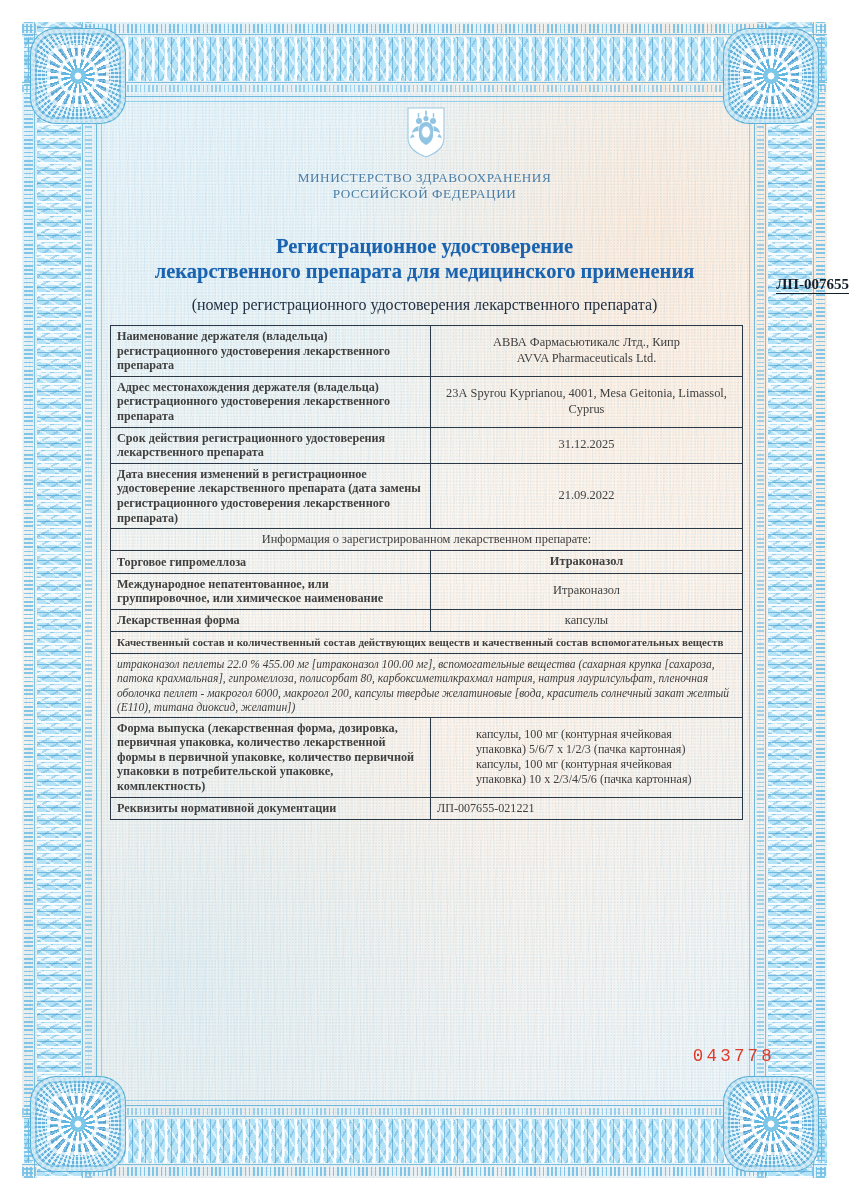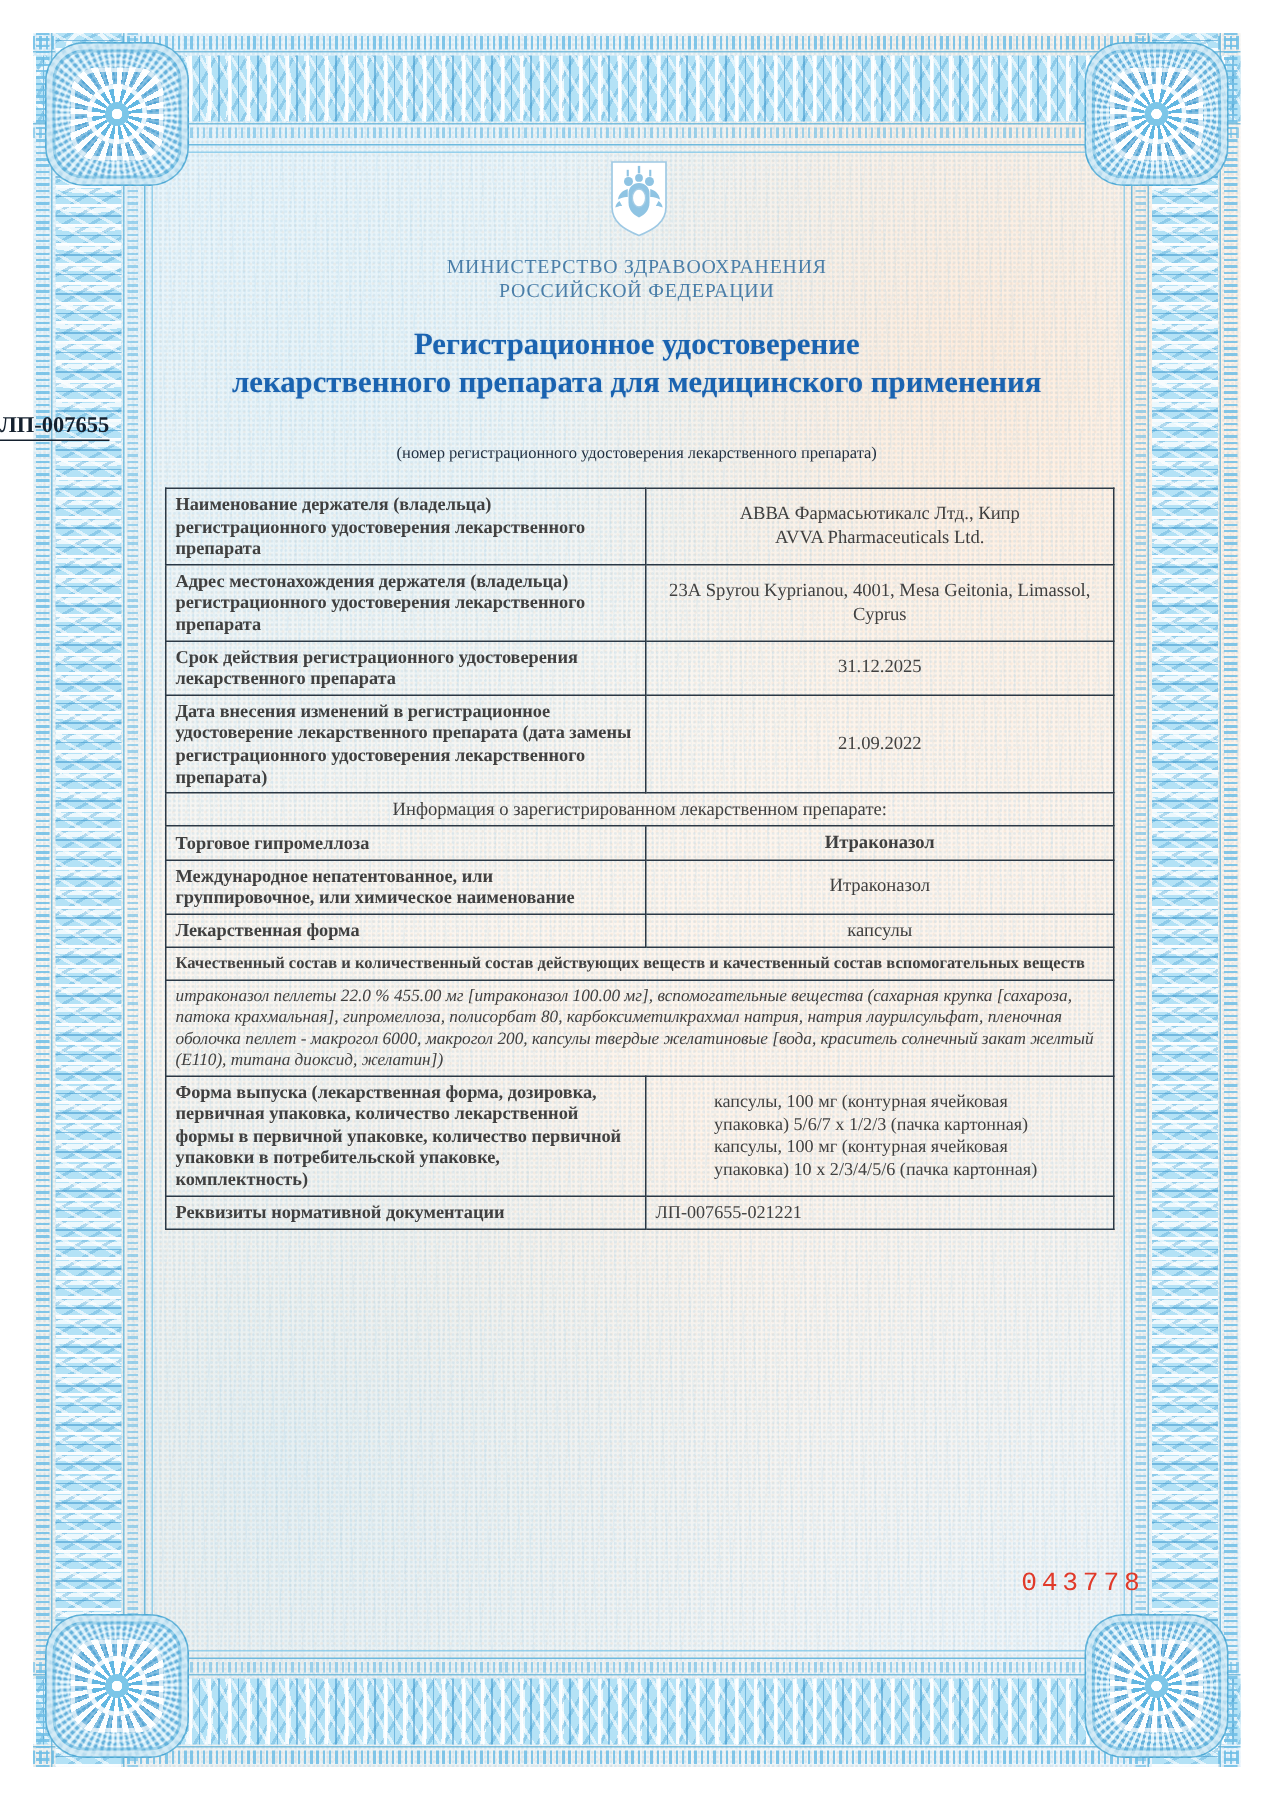--- a/index.html
+++ b/index.html
@@ -117,33 +117,34 @@
     color:#4a7ea8;font-size:13.2px;letter-spacing:.55px;line-height:16.5px;
     font-family:"Liberation Serif","DejaVu Serif",serif;
   }
   #min1{top:170px;}
   #min2{top:186px;}
 
   .title{
     position:absolute;left:0;width:849px;text-align:center;
     color:#1a63b0;font-weight:bold;font-size:20.5px;line-height:25px;
     text-shadow:0 0 1px rgba(26,99,176,.3);
+    margin-top:16px;
   }
   #t1{top:218px;}
   #t2{top:243px;}
 
   #regno{
-    position:absolute;left:0;width:849px;text-align:left;
+    position:absolute;left:0;width:849px;text-align:right;
     top:276px;color:#14202e;font-weight:bold;font-size:15px;
   }
   #regno span{border-bottom:1.6px solid #14202e;padding-bottom:1px;}
 
   #regcap{
     position:absolute;left:0;width:849px;text-align:center;
-    top:296px;color:#223041;font-size:11px;
+    top:296px;color:#223041;font-size:16px;
   }
 
   
   #tbl{
     position:absolute;left:110px;top:325px;width:606px;
     border-collapse:collapse;
     table-layout:fixed;
   }
   #tbl td{
     border:1.15px solid #2b3845;
@@ -154,21 +155,21 @@
   td.lab{width:307px;font-weight:bold;font-size:12.2px;line-height:14.6px;}
   td.val{width:299px;text-align:center;font-size:12.4px;line-height:15.4px;}
   td.val.b{font-weight:bold;}
   td.full{text-align:center;font-size:12.4px;padding:4px 6px;}
   td.hdr{font-weight:bold;font-size:11px;line-height:15.2px;text-align:left;padding:4px 7px;}
   td.para{font-size:11.5px;line-height:14.1px;text-align:left;padding:4px 7px;font-style:italic;}
   td.pk{font-size:12.1px;line-height:15.2px;text-align:left;padding:4px 8px;}
   td.pk div{white-space:nowrap;margin-left:39px;}
 
   #serial{
-    position:absolute;left:0;top:1046px;width:763px;text-align:right;
+    position:absolute;left:12px;top:1046px;width:763px;text-align:right;
     color:#e03a2a;font-size:17.5px;letter-spacing:3.2px;
     font-family:"Liberation Mono","DejaVu Sans Mono",monospace;
   }
 </style>
 </head>
 <body>
 
 <div id="page">
 
   <div id="paper"></div>

